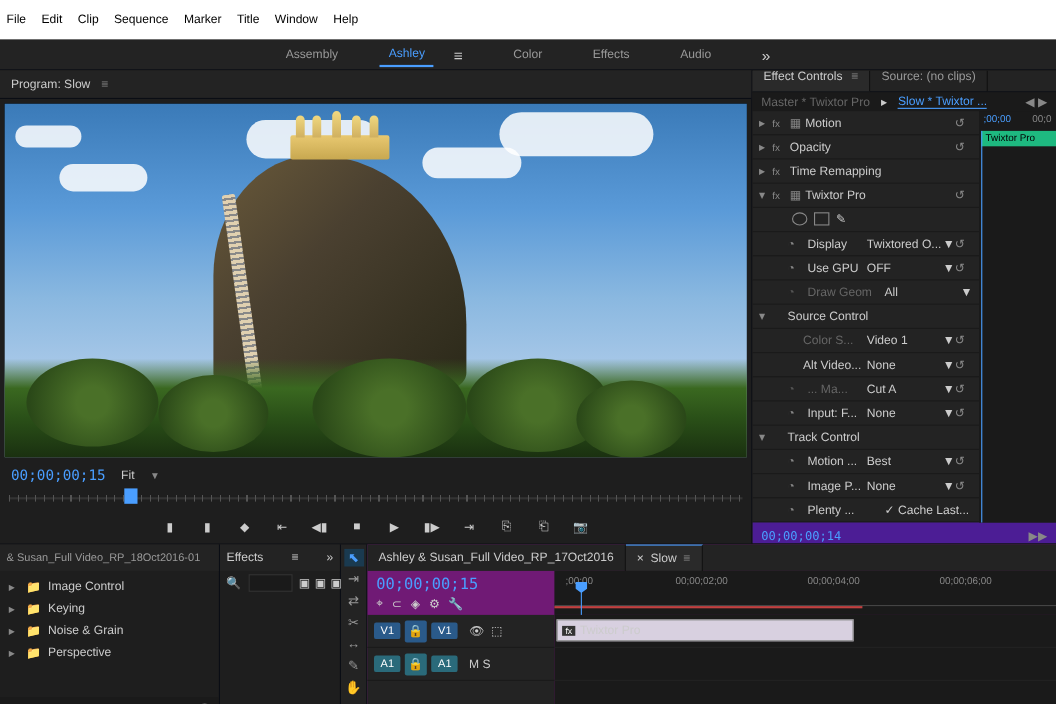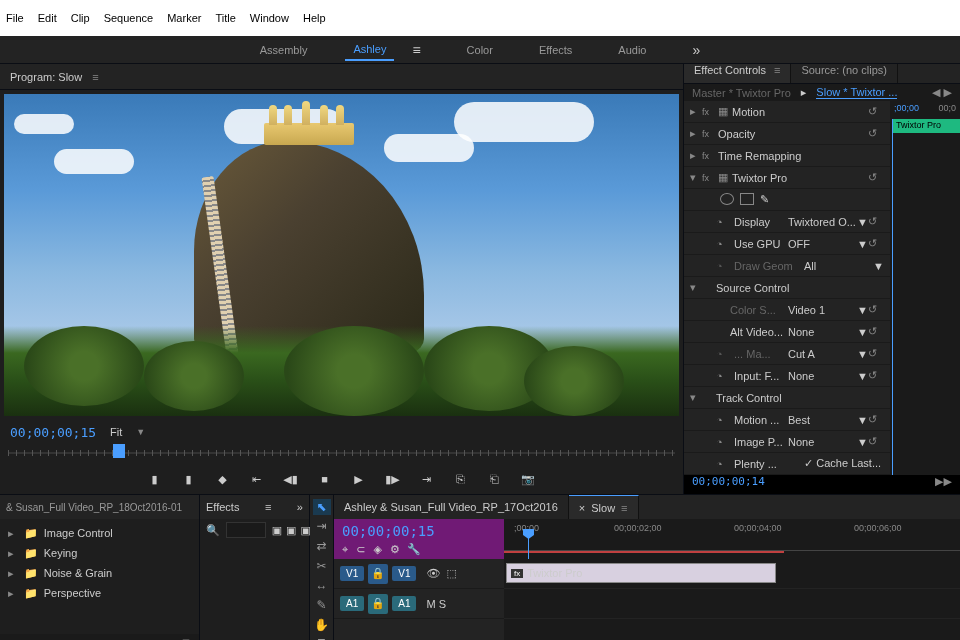--- a/index.html
+++ b/index.html
@@ -62,21 +62,21 @@
 .ec-toggle2{width:14px;color:#888}
 .ec-label{flex:1;color:#ccc}
 .ec-label.dim{color:#666}
 .ec-value{width:80px;color:#ccc}
 .ec-value.dd{display:flex;align-items:center;justify-content:space-between}
 .ec-reset{width:16px;color:#888;cursor:pointer}
 .ec-stopwatch{width:14px;color:#888;margin-right:4px}
 .ec-shapes{display:flex;gap:6px;margin-left:30px}
 .shape{width:14px;height:12px;border:1px solid #888}
 .shape.oval{border-radius:50%}
-.ec-footer{height:24px;background:#000000;display:flex;align-items:flex-start;padding:0 8px;justify-content:space-between}
+.ec-footer{height:24px;background:#4c1d95;display:flex;align-items:flex-end;padding:0 8px;justify-content:space-between}
 .bottom{display:flex;height:162px;border-top:1px solid #0a0d14}
 .project-panel{width:200px;background:#1e1e1e;border-right:1px solid #0a0d14;display:flex;flex-direction:column}
 .proj-tab{height:24px;background:#232323;display:flex;align-items:center;padding:0 6px;font-size:10px;color:#999;white-space:nowrap;overflow:hidden}
 .proj-body{flex:1;padding:4px}
 .proj-item{display:flex;align-items:center;height:20px;padding:0 4px;gap:6px;color:#ccc;cursor:pointer}
 .proj-item .arr{color:#888;width:10px}
 .proj-item .fold{color:#888}
 .proj-footer{height:22px;background:#1a1a1a;display:flex;align-items:center;justify-content:flex-end;padding:0 6px;gap:8px}
 .fx-panel{width:110px;background:#1e1e1e;border-right:1px solid #0a0d14;display:flex;flex-direction:column}
 .fx-tab{height:24px;background:#232323;display:flex;align-items:center;justify-content:space-between;padding:0 6px}

